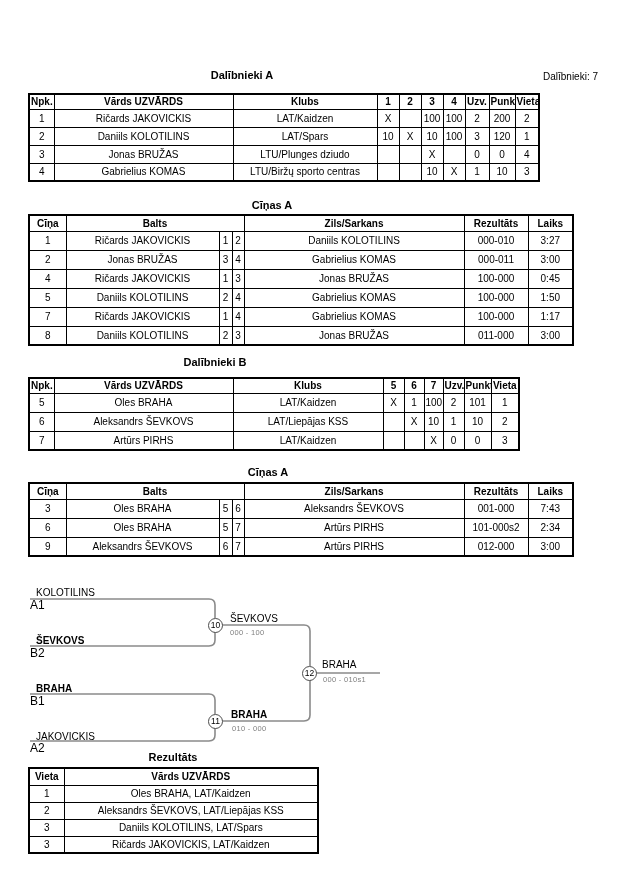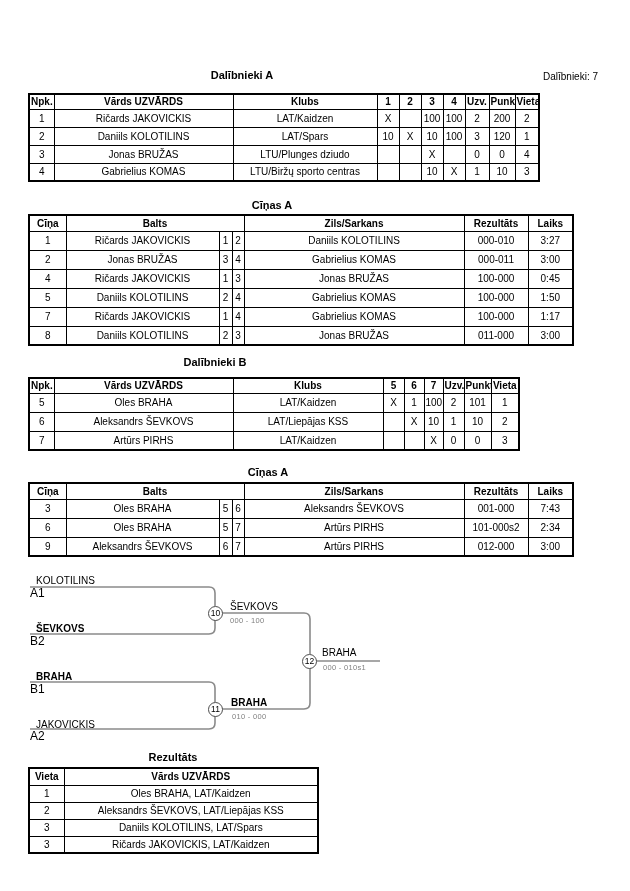--- a/index.html
+++ b/index.html
@@ -15,21 +15,21 @@
        text-align:center;vertical-align:middle;font-size:10px;line-height:11px;font-weight:normal;}
   .tbl th{font-weight:bold;}
   .l{text-align:left;padding-left:5px;}
   .l2{text-align:left;padding-left:9px;}
   .dd{border-left:3px double #000;}
   .bold{font-weight:bold;}
   .ta thead tr{height:15px;} .ta tbody tr{height:18px;}
   .tf thead tr{height:16px;} .tf tbody tr{height:19px;}
   .tb thead tr{height:15px;} .tb tbody tr{height:19px;}
   .tres thead tr{height:17px;} .tres tbody tr{height:17px;}
-  .bracket{position:absolute;left:0;top:570px;width:630px;height:180px;}
+  .bracket{position:absolute;left:0;top:582px;width:630px;height:180px;}
   .bk-svg{position:absolute;left:0;top:0;}
   .bk-name{position:absolute;font-size:10px;line-height:11px;white-space:nowrap;}
   .bk-seed{position:absolute;font-size:12px;line-height:11px;white-space:nowrap;}
   .bk-score{position:absolute;font-size:7.5px;line-height:9px;color:#808080;letter-spacing:0.3px;white-space:nowrap;}
   .bk-circle{position:absolute;width:13px;height:13px;border:1px solid #4d4d4d;border-radius:50%;
              background:#fff;font-size:8.5px;line-height:13px;text-align:center;}
 </style>
 </head>
 <body>
 

